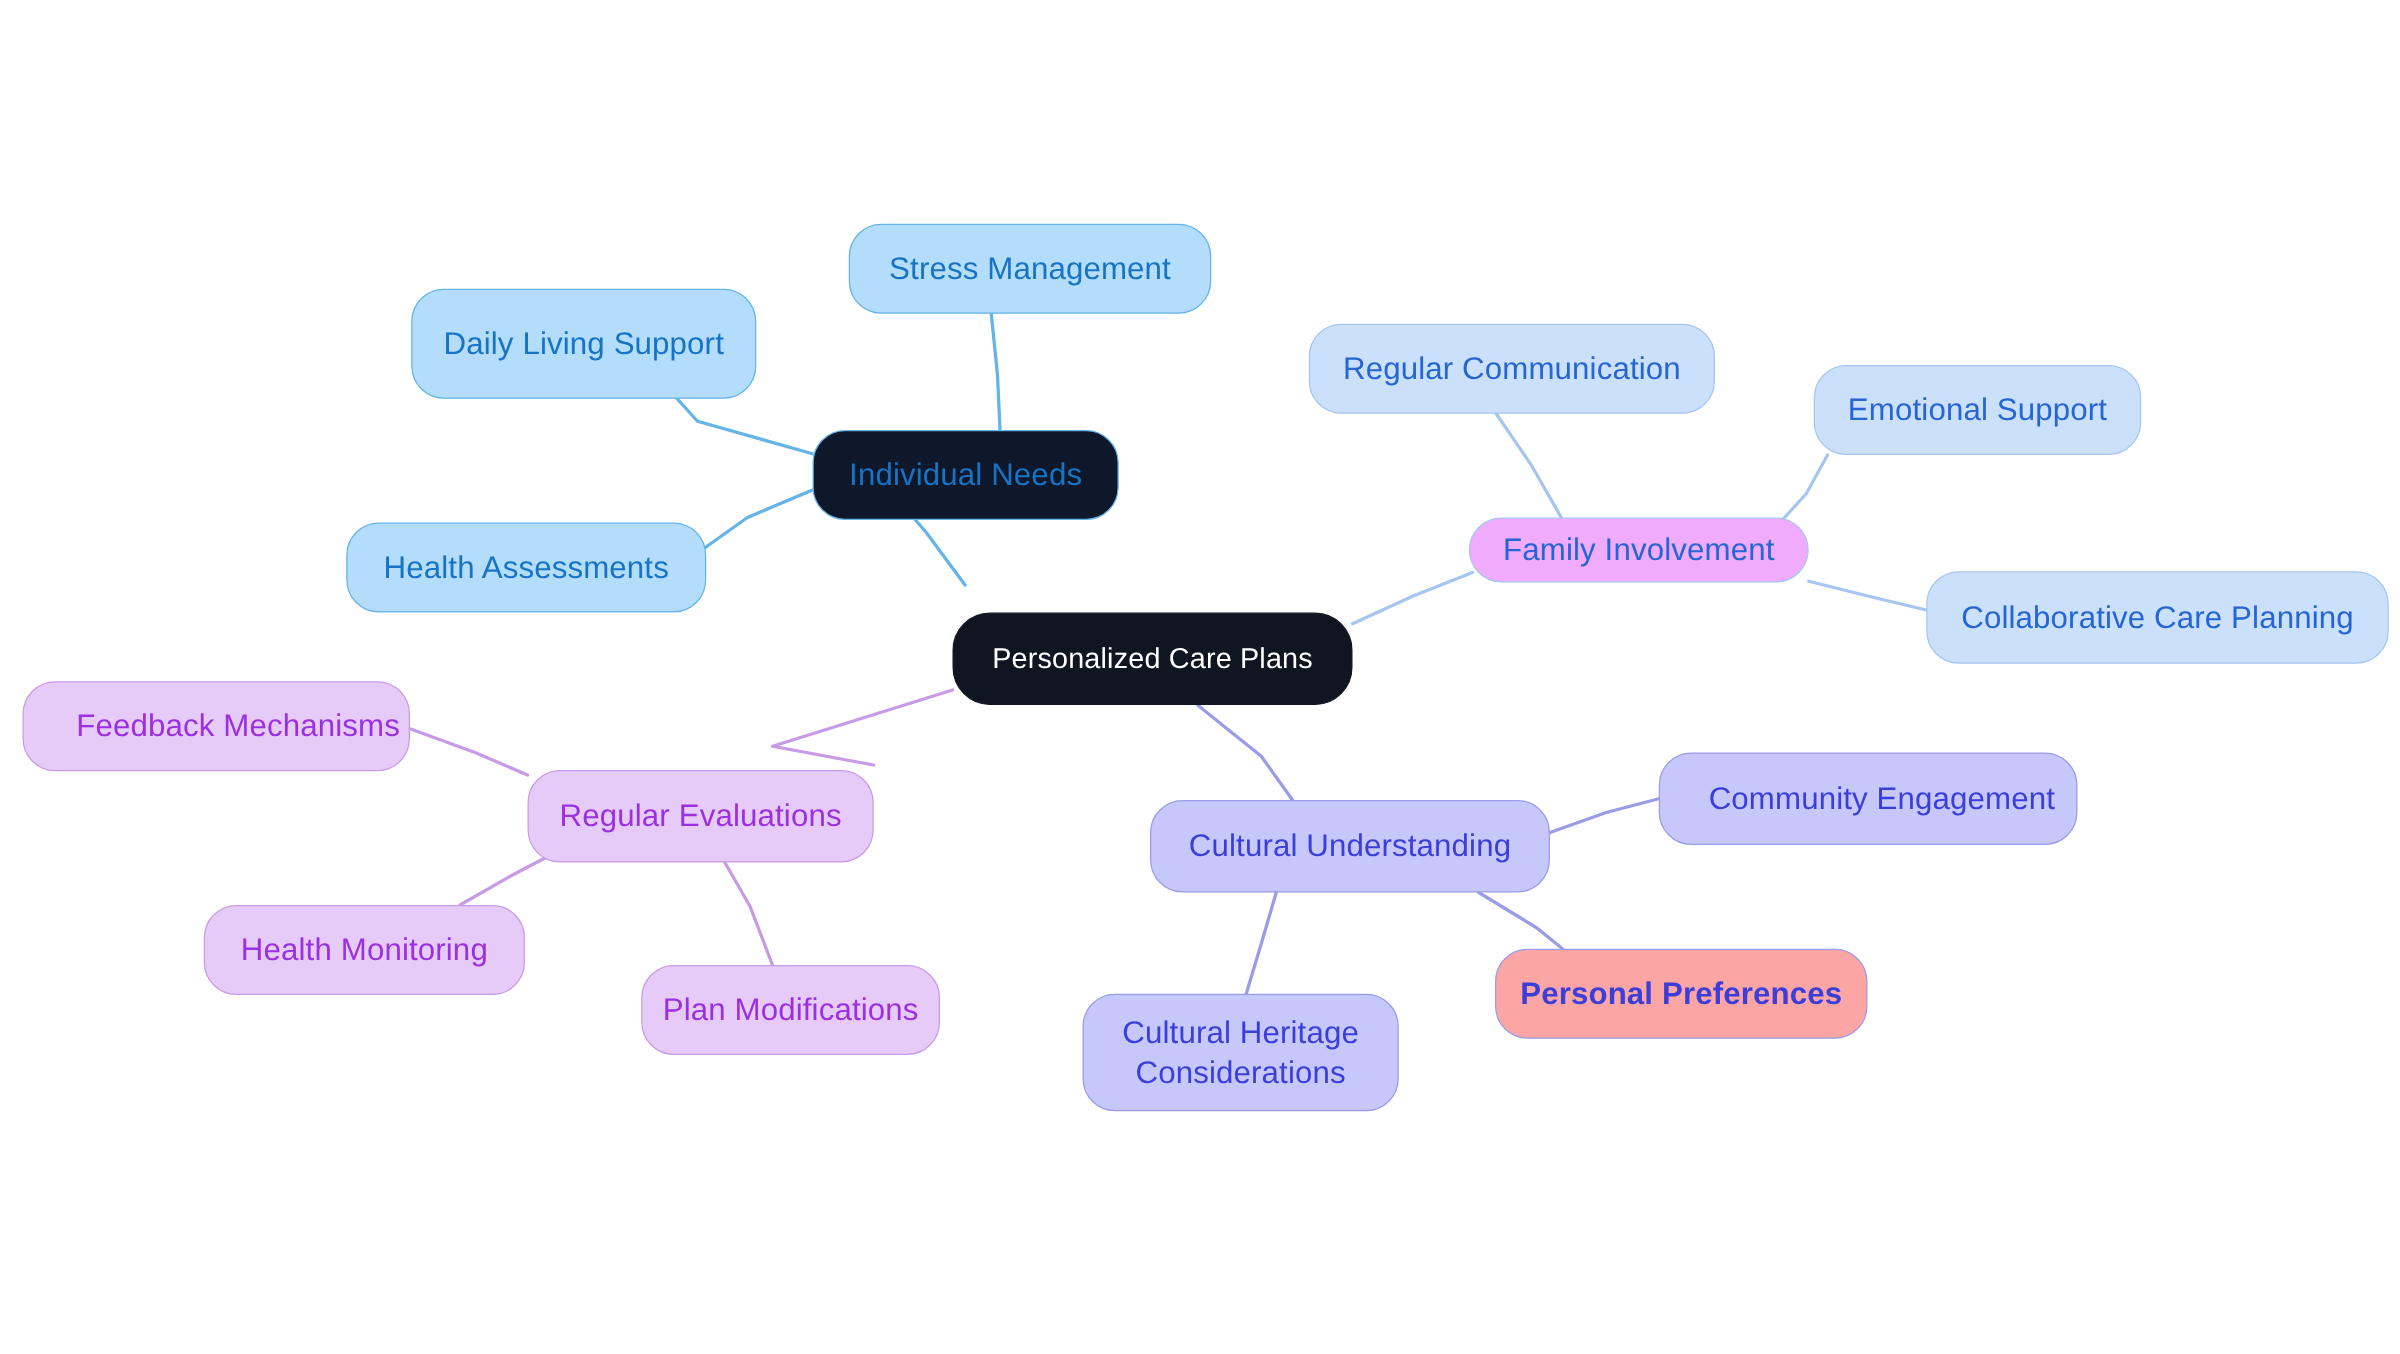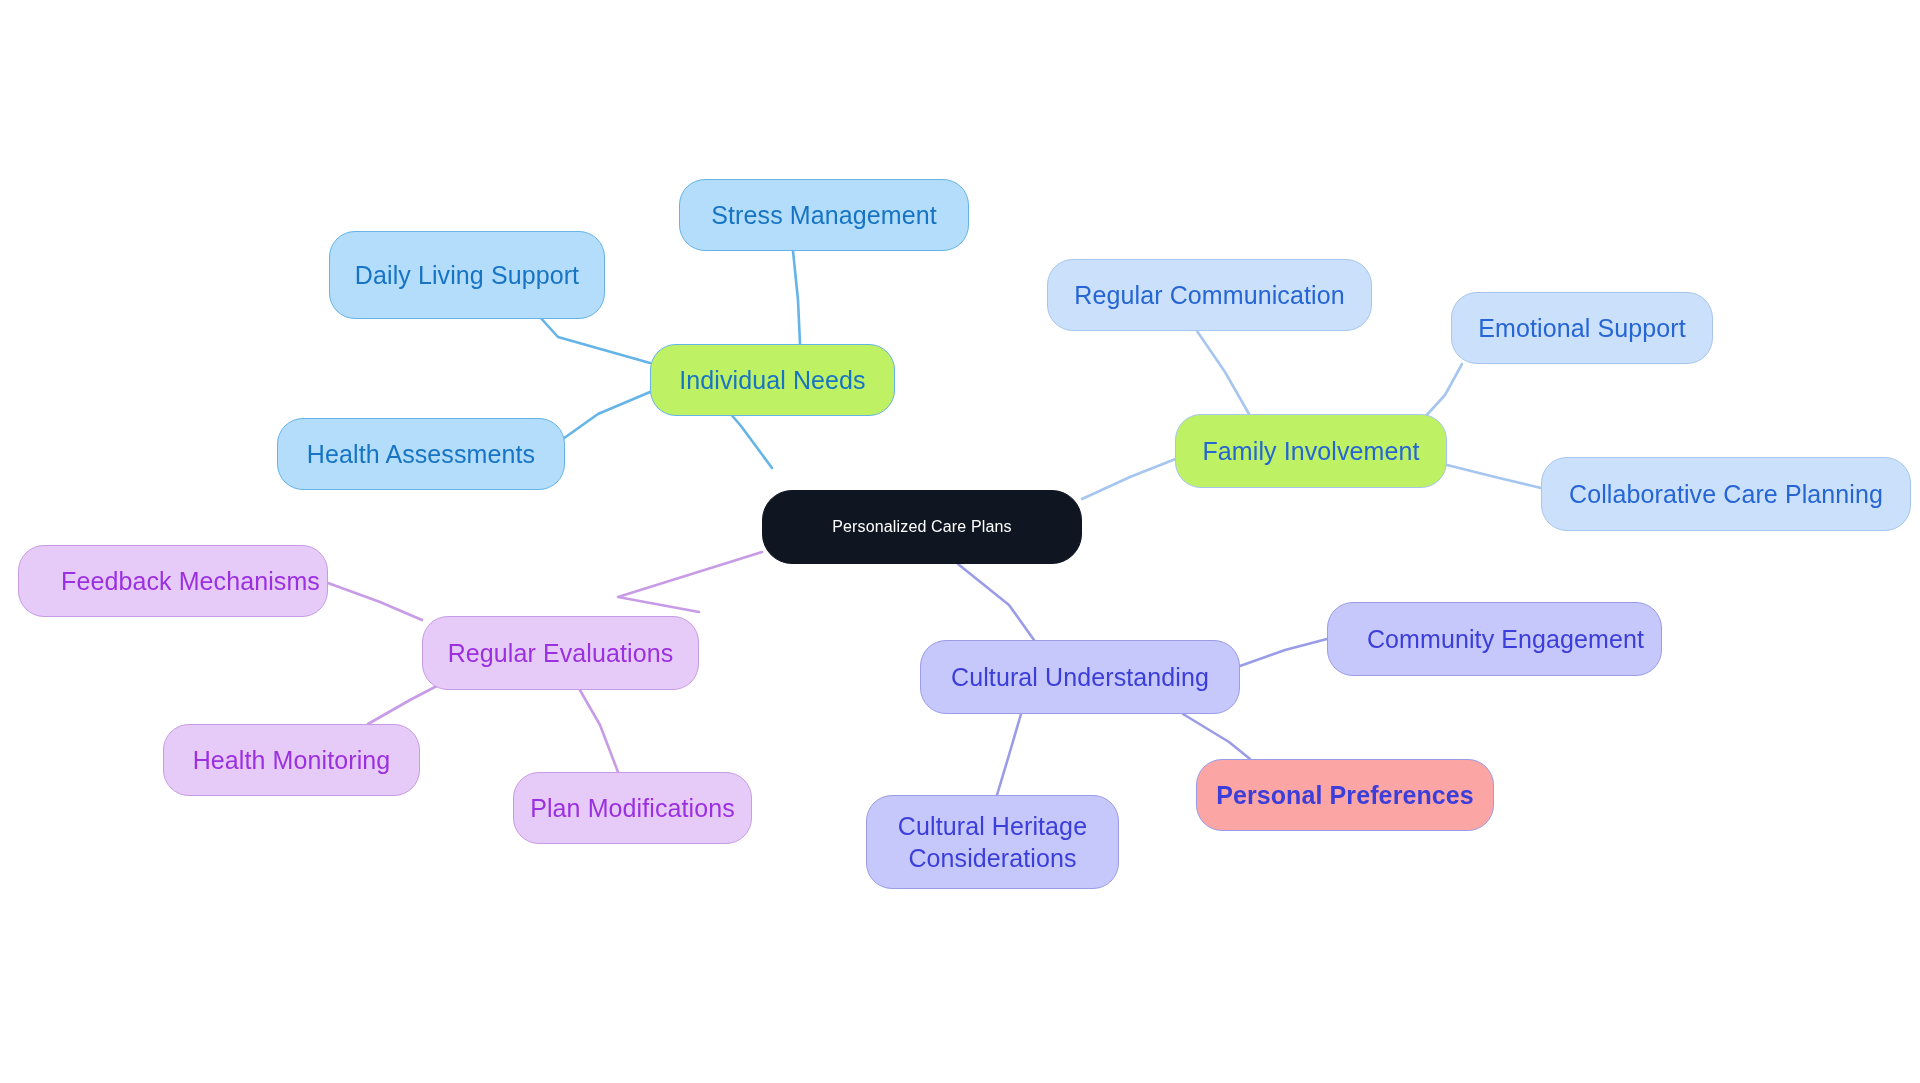--- a/index.html
+++ b/index.html
@@ -37,21 +37,21 @@
     border-style: solid;
     border-width: 1.6px;
     line-height: 1.28;
     white-space: pre-line;
     letter-spacing: 0.1px;
     z-index: 2;
   }
   .node-root {
     border-radius: 30px;
     border-width: 1px;
-    font-size: 16px;
+    font-size: 23px;
     letter-spacing: 0.15px;
   }
   .node-branch {
     font-size: 25px;
   }
   .node-leaf {
     font-size: 25px;
   }
 </style>
 </head>
@@ -70,25 +70,25 @@
       <path d="M 958 564 L 1009 605 L 1034 640" fill="none" stroke="#9a9ce7" stroke-width="2.6" stroke-linecap="round" stroke-linejoin="round"></path>
       <path d="M 1240 666 L 1285 650 L 1327 639" fill="none" stroke="#9a9ce7" stroke-width="2.6" stroke-linecap="round" stroke-linejoin="round"></path>
       <path d="M 1183 714 L 1229 742 L 1250 759" fill="none" stroke="#9a9ce7" stroke-width="2.6" stroke-linecap="round" stroke-linejoin="round"></path>
       <path d="M 1021 714 L 1009 755 L 997 795" fill="none" stroke="#9a9ce7" stroke-width="2.6" stroke-linecap="round" stroke-linejoin="round"></path>
       <path d="M 762 552 L 618 597 L 699 612" fill="none" stroke="#c89be6" stroke-width="2.6" stroke-linecap="round" stroke-linejoin="round"></path>
       <path d="M 422 620 L 380 602 L 328 583" fill="none" stroke="#c89be6" stroke-width="2.6" stroke-linecap="round" stroke-linejoin="round"></path>
       <path d="M 452 678 L 410 700 L 368 724" fill="none" stroke="#c89be6" stroke-width="2.6" stroke-linecap="round" stroke-linejoin="round"></path>
       <path d="M 573 678 L 600 725 L 618 772" fill="none" stroke="#c89be6" stroke-width="2.6" stroke-linecap="round" stroke-linejoin="round"></path>
     </svg>
 <div class="node node-root" style="left: 762px; top: 490px; width: 320px; height: 74px; background: rgb(15, 22, 33); border-color: rgb(15, 22, 33); color: rgb(255, 255, 255);"><span>Personalized Care Plans</span></div>
-    <div class="node node-branch" style="left: 650px; top: 344px; width: 245px; height: 72px; background: #bef264; border-color: rgb(100, 180, 232); color: rgb(23, 116, 196);"><span>Individual Needs</span></div>
+    <div class="node node-branch" style="left: 650px; top: 344px; width: 245px; height: 72px; background: #0f172a; border-color: rgb(100, 180, 232); color: rgb(23, 116, 196);"><span>Individual Needs</span></div>
     <div class="node node-leaf" style="left: 329px; top: 231px; width: 276px; height: 88px; background: rgb(179, 221, 250); border-color: rgb(100, 180, 232); color: rgb(23, 116, 196);"><span>Daily Living Support</span></div>
     <div class="node node-leaf" style="left: 679px; top: 179px; width: 290px; height: 72px; background: rgb(179, 221, 250); border-color: rgb(100, 180, 232); color: rgb(23, 116, 196);"><span>Stress Management</span></div>
     <div class="node node-leaf" style="left: 277px; top: 418px; width: 288px; height: 72px; background: rgb(179, 221, 250); border-color: rgb(100, 180, 232); color: rgb(23, 116, 196);"><span>Health Assessments</span></div>
-    <div class="node node-branch" style="left: 1175px; top: 414px; width: 272px; height: 74px; background: #bef264; border-color: rgb(166, 198, 239); color: rgb(37, 101, 212);"><span>Family Involvement</span></div>
+    <div class="node node-branch" style="left: 1175px; top: 414px; width: 272px; height: 52px; background: #f0abfc; border-color: rgb(166, 198, 239); color: rgb(37, 101, 212);"><span>Family Involvement</span></div>
     <div class="node node-leaf" style="left: 1047px; top: 259px; width: 325px; height: 72px; background: rgb(203, 224, 251); border-color: rgb(166, 198, 239); color: rgb(37, 101, 212);"><span>Regular Communication</span></div>
     <div class="node node-leaf" style="left: 1451px; top: 292px; width: 262px; height: 72px; background: rgb(203, 224, 251); border-color: rgb(166, 198, 239); color: rgb(37, 101, 212);"><span>Emotional Support</span></div>
     <div class="node node-leaf" style="left: 1541px; top: 457px; width: 370px; height: 74px; background: rgb(203, 224, 251); border-color: rgb(166, 198, 239); color: rgb(37, 101, 212);"><span>Collaborative Care Planning</span></div>
     <div class="node node-branch" style="left: 920px; top: 640px; width: 320px; height: 74px; background: rgb(198, 199, 250); border-color: rgb(154, 156, 231); color: rgb(59, 62, 217);"><span>Cultural Understanding</span></div>
     <div class="node node-leaf" style="left: 1327px; top: 602px; width: 335px; height: 74px; background: rgb(198, 199, 250); border-color: rgb(154, 156, 231); color: rgb(59, 62, 217); padding-left: 22px;"><span>Community Engagement</span></div>
     <div class="node node-leaf" style="left: 1196px; top: 759px; width: 298px; height: 72px; background: #fca5a5; border-color: rgb(154, 156, 231); color: rgb(59, 62, 217); font-weight: bold;"><span>Personal Preferences</span></div>
     <div class="node node-leaf" style="left: 866px; top: 795px; width: 253px; height: 94px; background: rgb(198, 199, 250); border-color: rgb(154, 156, 231); color: rgb(59, 62, 217);"><span>Cultural Heritage
 Considerations</span></div>
     <div class="node node-branch" style="left: 422px; top: 604px; width: 277px; height: 74px; background: rgb(230, 203, 248); border-color: rgb(200, 155, 230); color: rgb(155, 48, 224); margin-top: 12px;"><span>Regular Evaluations</span></div>
     <div class="node node-leaf" style="left: 18px; top: 545px; width: 310px; height: 72px; background: rgb(230, 203, 248); border-color: rgb(200, 155, 230); color: rgb(155, 48, 224); padding-left: 35px;"><span>Feedback Mechanisms</span></div>

